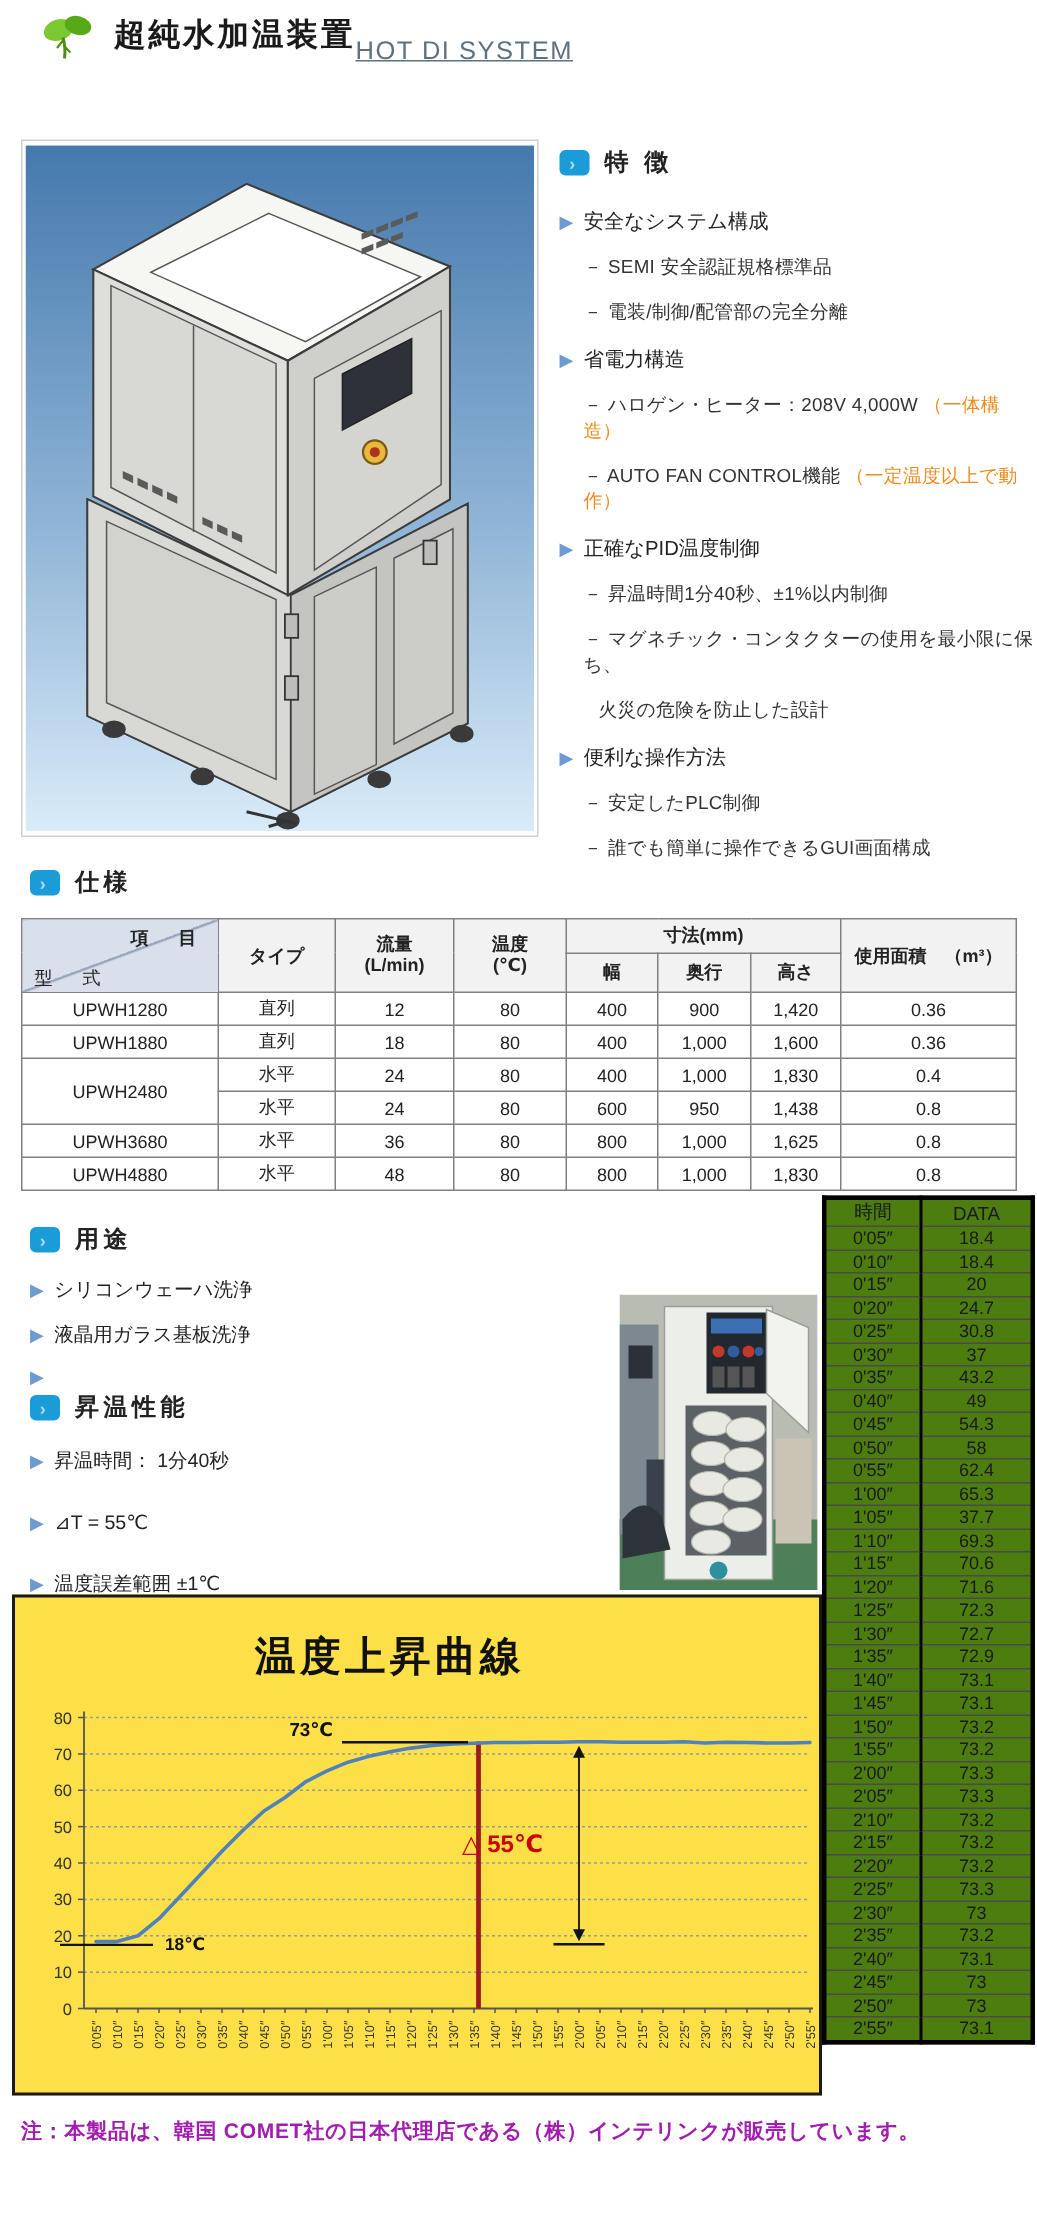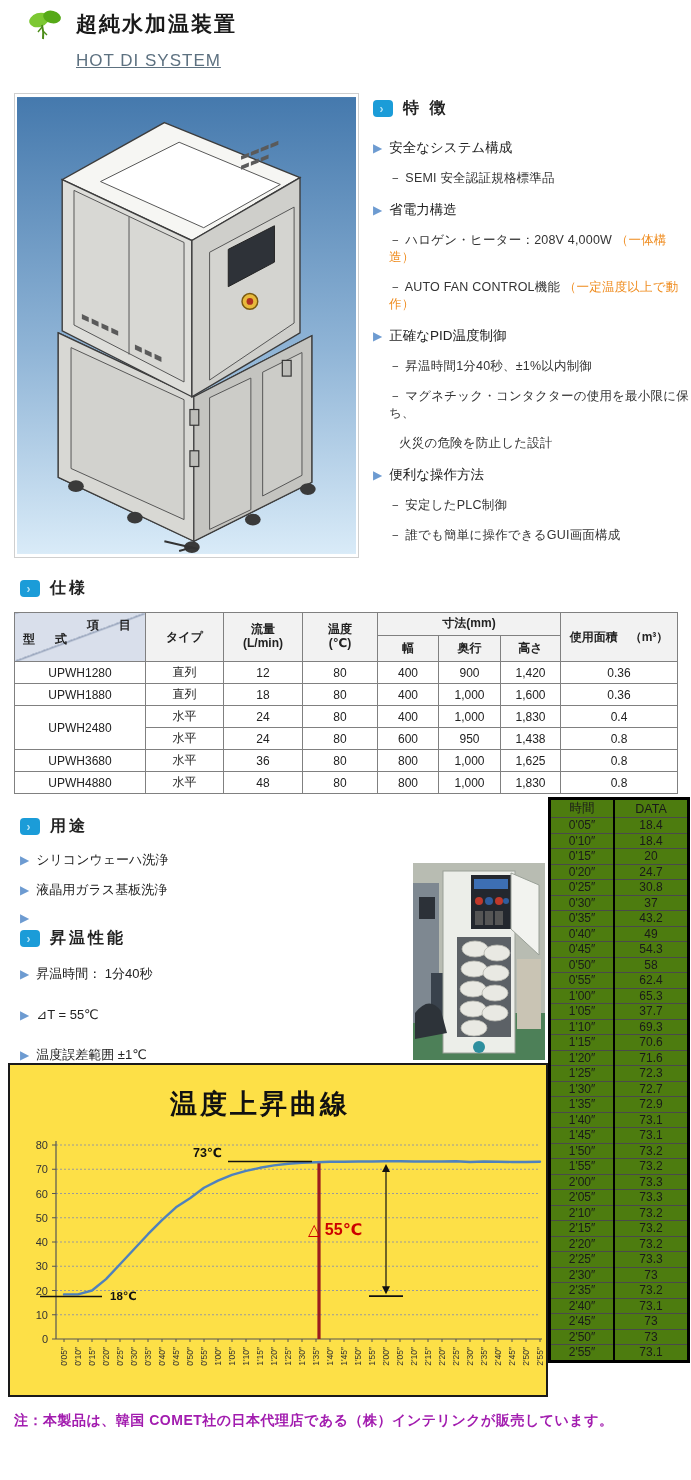--- a/index.html
+++ b/index.html
@@ -2,21 +2,21 @@
 <html><head>
 <meta charset="utf-8">
 <style>
   html,body{margin:0;padding:0;background:#ffffff;}
   .page{position:relative;width:691px;height:1480px;background:#fff;
         font-family:"Liberation Sans","DejaVu Sans",sans-serif;color:#222;overflow:hidden;}
 
   
   .hdr{position:absolute;left:28px;top:8px;display:flex;align-items:flex-start;}
   .leaf{width:36px;height:34px;margin-right:12px;}
-  .titles{display:flex;flex-direction:column;justify-content:space-between;}
+  .titles{display:flex;flex-direction:row;justify-content:space-between;}
   .title-jp{font-size:21px;font-weight:bold;color:#1a1a1a;letter-spacing:2px;line-height:1.1;margin-top:4px;}
   .title-en{font-size:17px;color:#5d7180;letter-spacing:1px;margin-top:16px;text-decoration:underline;}
 
   
   .sec-head{display:flex;align-items:center;font-size:16px;font-weight:bold;color:#222;letter-spacing:3px;}
   .sec-ico{width:20px;height:17px;background:#1b9cd8;border-radius:4px;margin-right:10px;
            display:inline-flex;align-items:center;justify-content:center;
            color:#aee0f5;font-size:12px;font-weight:bold;line-height:1;}
 
   
@@ -36,21 +36,21 @@
   
   .spec-head{position:absolute;left:20px;top:578px;}
   table.spec{position:absolute;left:14px;top:612px;border-collapse:collapse;table-layout:fixed;
              font-size:12px;color:#222;}
   table.spec th,table.spec td{border:1px solid #808080;text-align:center;vertical-align:middle;
              padding:0;height:21px;background:#fff;}
   table.spec thead th{background:#f2f2f2;font-weight:bold;font-size:12px;}
   .corner{position:relative;background:#d9dfeb !important;
           background-image:linear-gradient(to bottom right,rgba(0,0,0,0) calc(50% - 1px),#93a0b8 calc(50% - 1px),#93a0b8 calc(50% + 0px),rgba(0,0,0,0) calc(50% + 1px)) !important;}
   .corner .c-top{position:absolute;top:4px;right:10px;font-weight:bold;letter-spacing:4px;}
-  .corner .c-bot{position:absolute;bottom:13px;left:8px;font-weight:bold;letter-spacing:4px;text-align:center;}
+  .corner .c-bot{position:absolute;bottom:0;left:8px;font-weight:normal;letter-spacing:4px;text-align:center;}
   td.model{background:#ffffcc;}
   .two-line{line-height:1.15;}
 
   
   .apps{position:absolute;left:20px;top:816px;width:390px;}
   .apps .sec-head{margin-bottom:14px;}
   .app-item{display:flex;align-items:baseline;font-size:13px;color:#222;margin:12px 0;}
   .perf{position:absolute;left:20px;top:928px;width:390px;}
   .perf .sec-head{margin-bottom:12px;}
   .perf-item{display:flex;align-items:baseline;font-size:13px;color:#222;margin:0 0 24px 0;}
@@ -163,20 +163,21 @@
     <div class="sec-head">
       <span class="sec-ico">›</span>
       <span>特 徴</span>
     </div>
     <div id="features-list">
         <div class="feat-group">
           <span class="tri">▶</span>
           <span>安全なシステム構成</span>
         </div>
         <div class="feat-item"><span>－ SEMI 安全認証規格標準品</span></div>
+        <div class="feat-item"><span>－ 電装/制御/配管部の完全分離</span></div>
         <div class="feat-group">
           <span class="tri">▶</span>
           <span>省電力構造</span>
         </div>
         <div class="feat-item"><span>－ ハロゲン・ヒーター：208V  4,000W </span><span class="hl">（一体構造）</span></div>
         <div class="feat-item"><span>－ AUTO FAN CONTROL機能 </span><span class="hl">（一定温度以上で動作）</span></div>
         <div class="feat-group">
           <span class="tri">▶</span>
           <span>正確なPID温度制御</span>
         </div>

